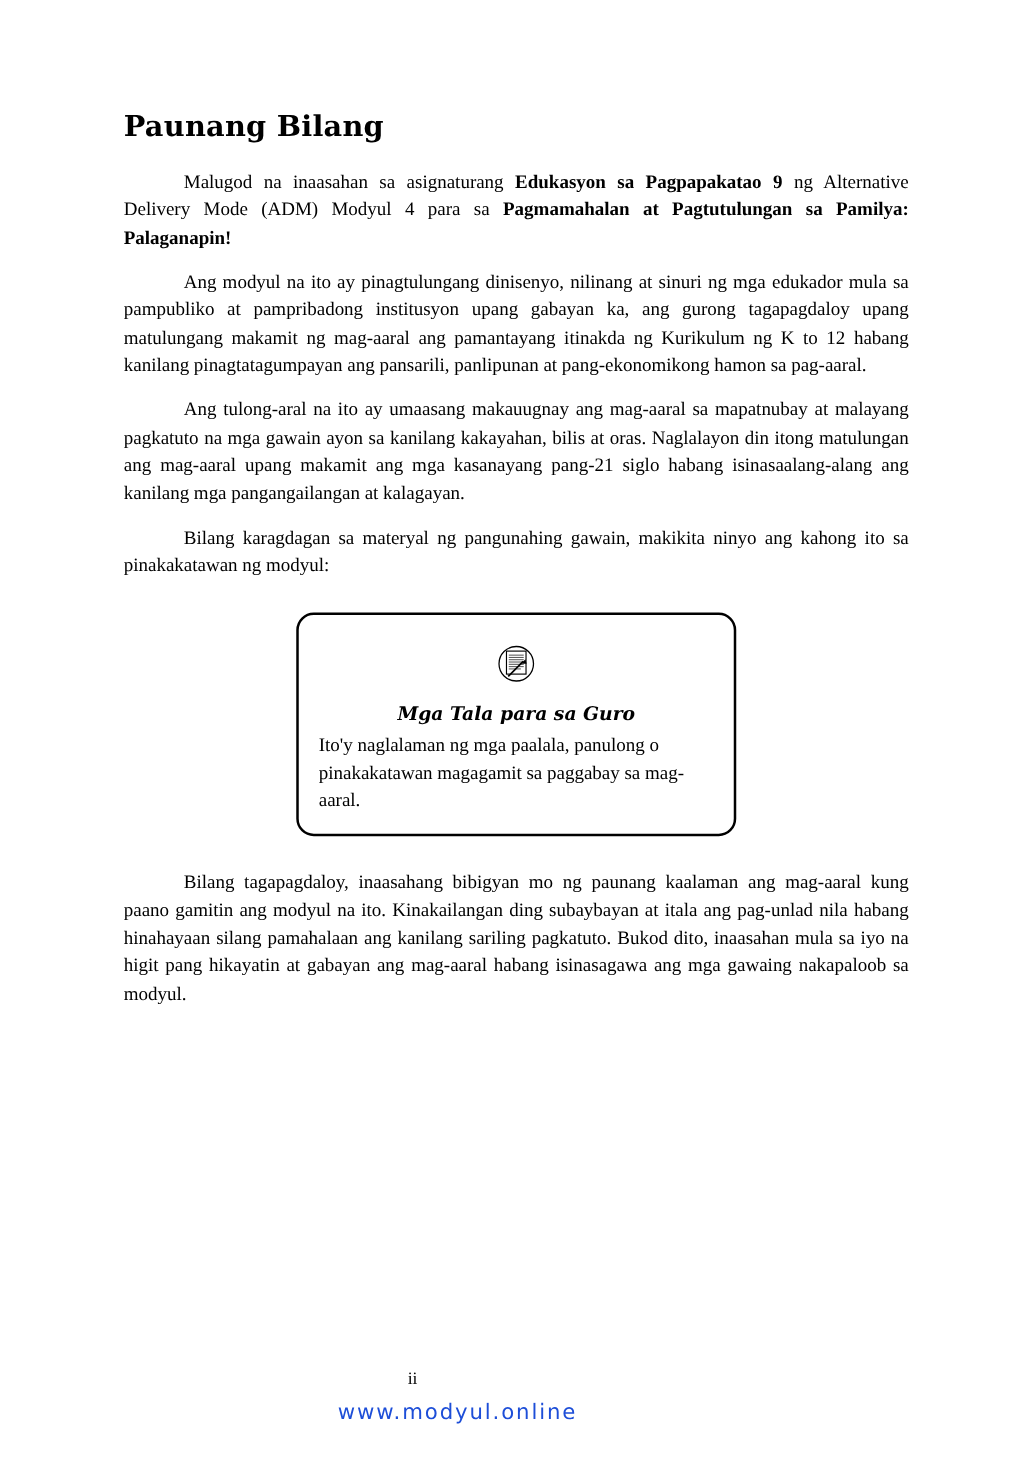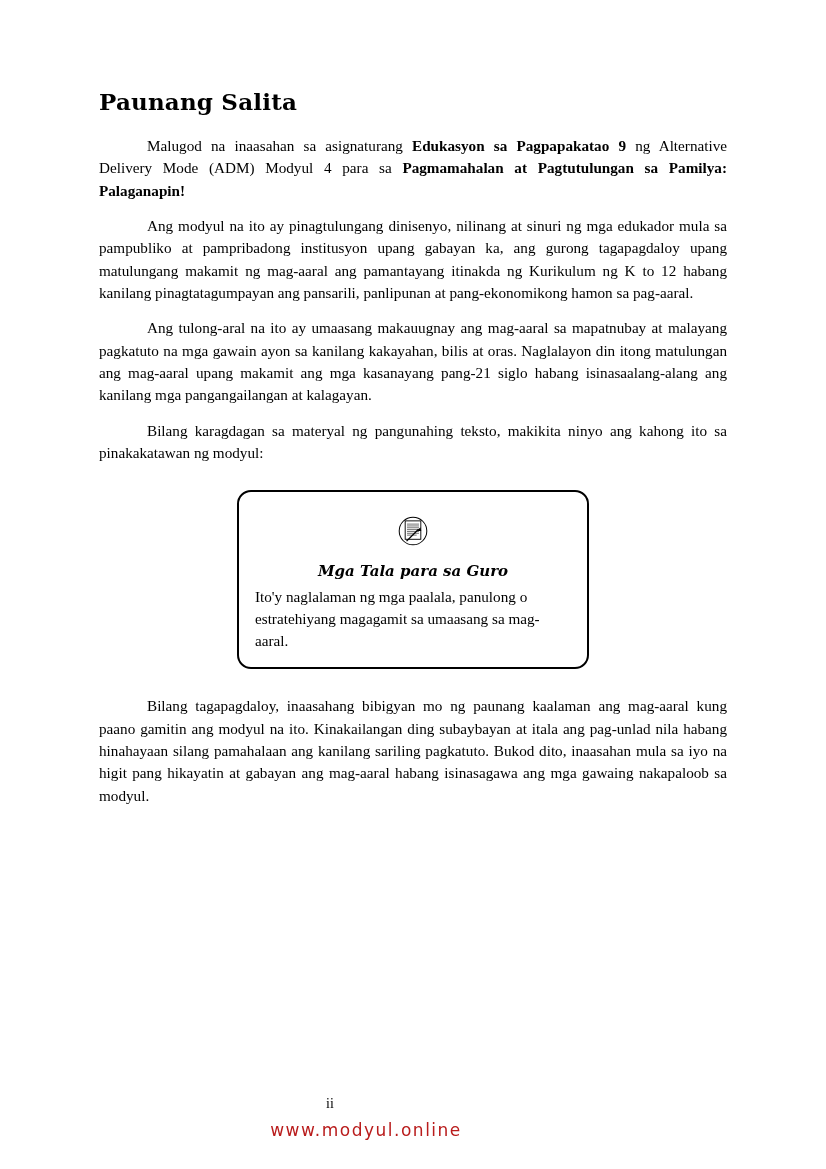--- a/index.html
+++ b/index.html
@@ -87,59 +87,59 @@
   }
   .watermark {
     position: absolute;
     left: 0;
     top: 1120px;
     width: 732px;
     text-align: center;
     font-family: "DejaVu Sans", sans-serif;
     font-size: 17px;
     letter-spacing: 1.5px;
-    color: #b91c1c;
+    color: #1d4ed8;
   }
 </style>
 </head>
 <body>
 
 <div class="page">
 
   <div class="content">
 
-    <h1 class="title">Paunang Salita</h1>
+    <h1 class="title">Paunang Bilang</h1>
 
 
     <p class="para indent"><span>Malugod na inaasahan sa asignaturang </span><b>Edukasyon sa Pagpapakatao 9</b><span> ng Alternative Delivery Mode (ADM) Modyul 4 para sa </span><b>Pagmamahalan at Pagtutulungan sa Pamilya: Palaganapin!</b></p>
 
     <p class="para indent">Ang modyul na ito ay pinagtulungang dinisenyo, nilinang at sinuri ng mga edukador mula sa pampubliko at pampribadong institusyon upang gabayan ka, ang gurong tagapagdaloy upang matulungang makamit ng mag-aaral ang pamantayang itinakda ng Kurikulum ng K to 12 habang kanilang pinagtatagumpayan ang pansarili, panlipunan at pang-ekonomikong hamon sa pag-aaral.</p>
 
     <p class="para indent">Ang tulong-aral na ito ay umaasang makauugnay ang mag-aaral sa mapatnubay at malayang pagkatuto na mga gawain ayon sa kanilang kakayahan, bilis at oras. Naglalayon din itong matulungan ang mag-aaral upang makamit ang mga kasanayang pang-21 siglo habang isinasaalang-alang ang kanilang mga pangangailangan at kalagayan.</p>
 
-    <p class="para indent">Bilang karagdagan sa materyal ng pangunahing teksto, makikita ninyo ang kahong ito sa pinakakatawan ng modyul:</p>
+    <p class="para indent">Bilang karagdagan sa materyal ng pangunahing gawain, makikita ninyo ang kahong ito sa pinakakatawan ng modyul:</p>
 
     <div class="notebox">
       <svg class="note-icon" viewBox="0 0 100 100">
         <circle cx="50" cy="50" r="30" fill="none" stroke="#000" stroke-width="2.2"></circle>
         <rect x="33" y="28" width="34" height="40" fill="none" stroke="#000" stroke-width="2"></rect>
         <g stroke="#000" stroke-width="1.2">
           <line x1="37" y1="35" x2="63" y2="35"></line>
           <line x1="37" y1="39" x2="63" y2="39"></line>
           <line x1="37" y1="43" x2="63" y2="43"></line>
           <line x1="37" y1="47" x2="63" y2="47"></line>
           <line x1="37" y1="51" x2="63" y2="51"></line>
           <line x1="37" y1="55" x2="63" y2="55"></line>
           <line x1="37" y1="59" x2="58" y2="59"></line>
         </g>
         <line x1="36" y1="72" x2="62" y2="46" stroke="#000" stroke-width="3"></line>
         <polygon points="62,46 66,42 68,50 60,50" fill="#000"></polygon>
       </svg>
       <p class="note-heading">Mga Tala para sa Guro</p>
-      <p class="note-body">Ito'y naglalaman ng mga paalala, panulong o estratehiyang magagamit sa umaasang sa mag-aaral.</p>
+      <p class="note-body">Ito'y naglalaman ng mga paalala, panulong o pinakakatawan magagamit sa paggabay sa mag-aaral.</p>
     </div>
 
     <p class="para indent">Bilang tagapagdaloy, inaasahang bibigyan mo ng paunang kaalaman ang mag-aaral kung paano gamitin ang modyul na ito. Kinakailangan ding subaybayan at itala ang pag-unlad nila habang hinahayaan silang pamahalaan ang kanilang sariling pagkatuto. Bukod dito, inaasahan mula sa iyo na higit pang hikayatin at gabayan ang mag-aaral habang isinasagawa ang mga gawaing nakapaloob sa modyul.</p>
 
   </div>
 
   <div class="folio">ii</div>
   <div class="watermark">www.modyul.online</div>
 
 </div>

